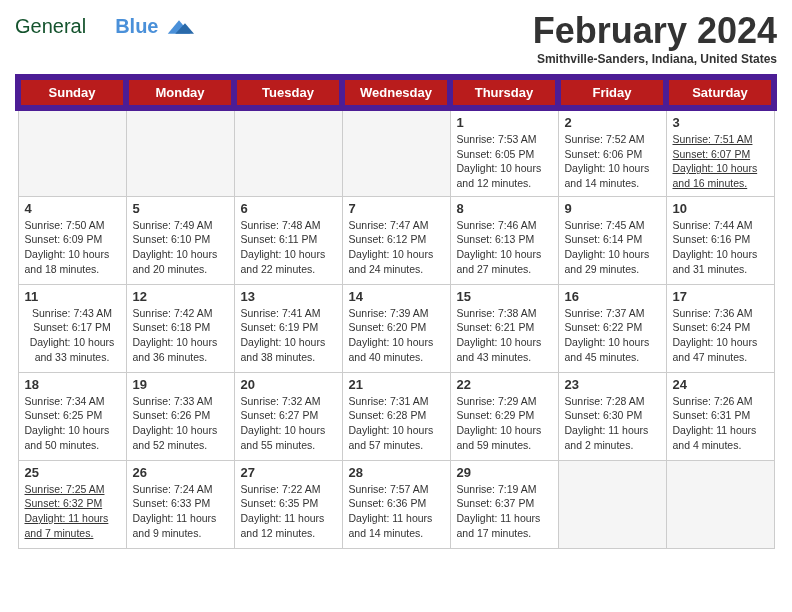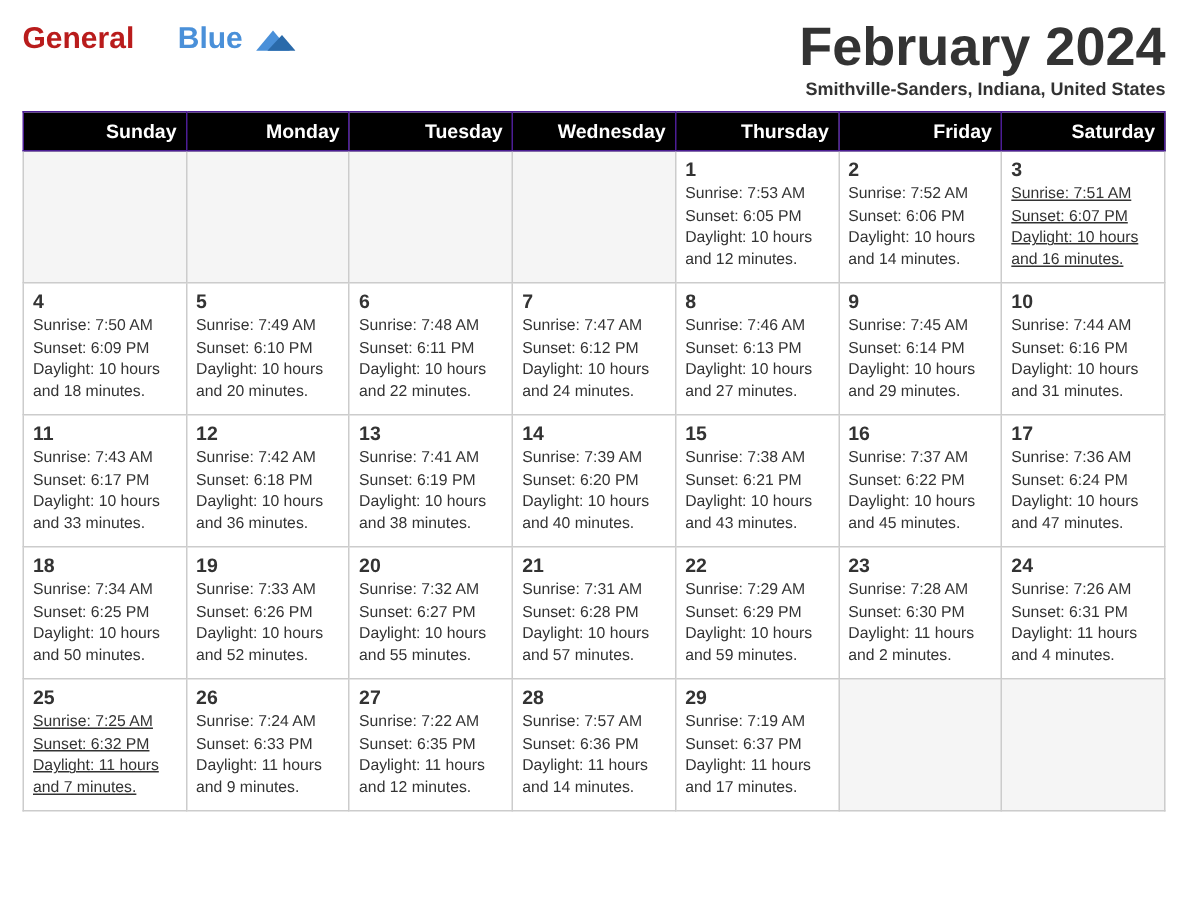--- a/index.html
+++ b/index.html
@@ -17,22 +17,22 @@
       margin-bottom: 8px;
     }
     .logo {
       display: flex;
       flex-direction: column;
       align-items: flex-start;
       margin-top: 5px;
     }
     .logo-general {
       font-size: 20px;
-      font-weight: bold;
-      color: #b91c1c;
+      font-weight: normal;
+      color: #14532d;
     }
     .logo-blue {
       font-size: 20px;
       font-weight: bold;
       color: #4a90d9;
       padding-left: 29px;
     }
     .logo-icon {
       width: 30px;
       height: 20px;
@@ -54,26 +54,26 @@
       font-size: 12px;
       font-weight: bold;
       color: #333;
     }
     table {
       width: 100%;
       border-collapse: collapse;
       table-layout: fixed;
     }
     th {
-      background-color: #000000;
+      background-color: #b91c1c;
       color: white;
-      text-align: right;
+      text-align: center;
       padding: 5px 6px;
       font-size: 13px;
-      border: 1px solid #4c1d95;
+      border: 6px solid #4c1d95;
     }
     td {
       border: 1px solid #ccc;
       vertical-align: top;
       padding: 4px 6px;
       height: 88px;
       font-size: 11px;
       color: #333;
       background: #fff;
     }
@@ -202,21 +202,21 @@
           <div class="day-number">10</div>
           <div class="day-info" style="white-space: pre-line;">Sunrise: 7:44 AM
 Sunset: 6:16 PM
 Daylight: 10 hours
 and 31 minutes.</div>
         </td>
       </tr>
       <tr>
         <td>
           <div class="day-number">11</div>
-          <div class="day-info" style="white-space: pre-line;">Sunrise: 7:43 AM
+          <div class="day-info" style="white-space: pre-line; text-align: center;">Sunrise: 7:43 AM
 Sunset: 6:17 PM
 Daylight: 10 hours
 and 33 minutes.</div>
         </td>
         <td>
           <div class="day-number">12</div>
           <div class="day-info" style="white-space: pre-line;">Sunrise: 7:42 AM
 Sunset: 6:18 PM
 Daylight: 10 hours
 and 36 minutes.</div>

